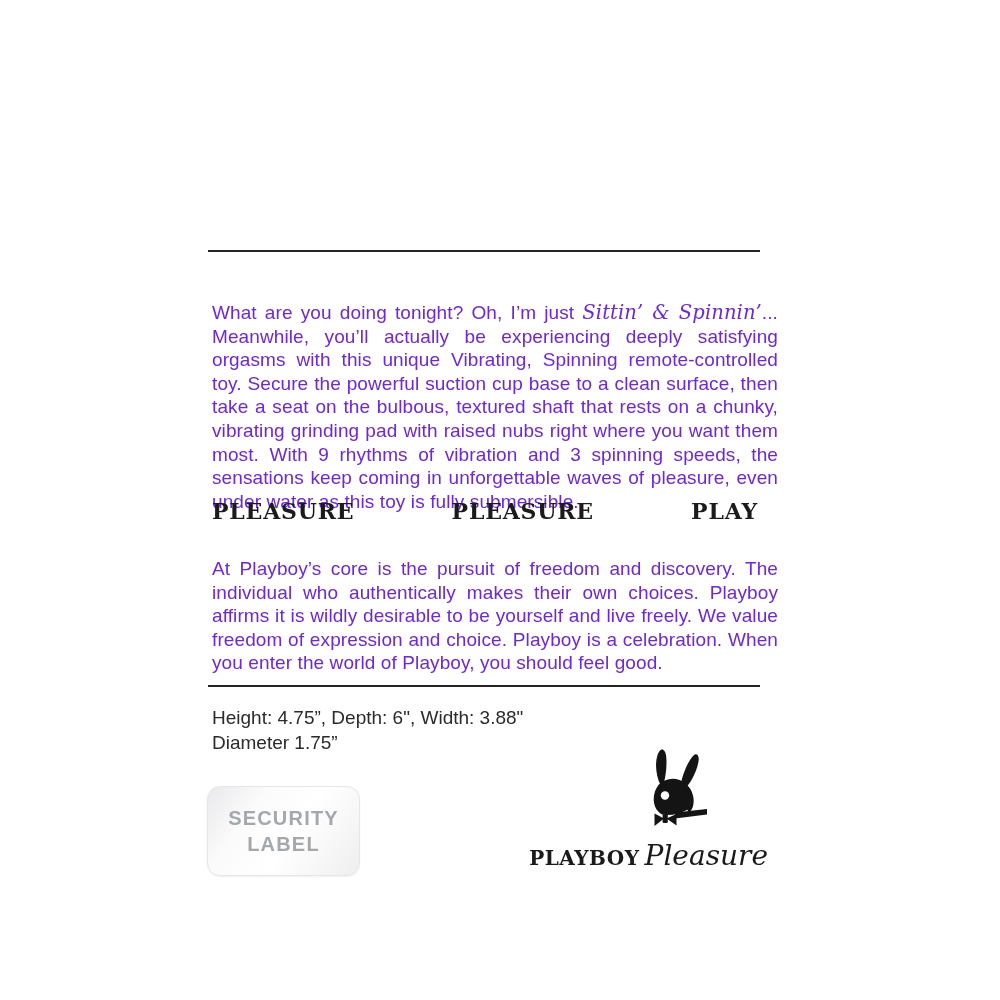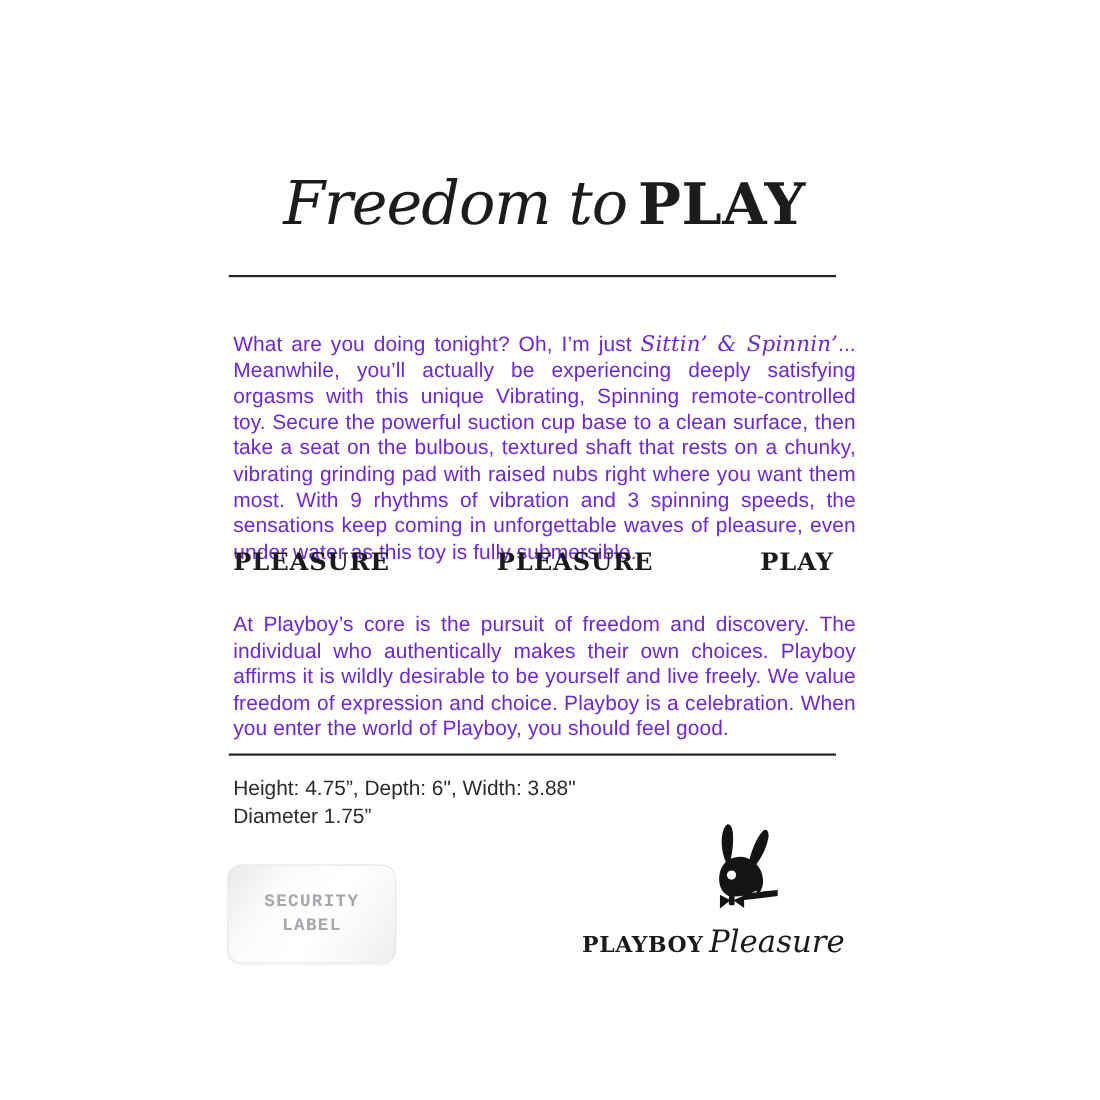--- a/index.html
+++ b/index.html
@@ -53,45 +53,42 @@
   .security-label{
     position:absolute;left:207px;top:786px;width:153px;height:90px;
     border-radius:13px;
     background:linear-gradient(125deg,#e9e9eb 0%,#fbfbfc 28%,#ffffff 55%,#f7f7f8 78%,#eeeeef 100%);
     border:1px solid #e6e6e8;
     box-shadow:0 1px 2px rgba(0,0,0,0.06);
     display:flex;flex-direction:column;align-items:center;justify-content:center;
     box-sizing:border-box;
   }
   .security-label-text{
-    font-weight:bold;font-size:16px;line-height:1.3;
-    letter-spacing:1.2px;color:#a5a8ab;text-align:center;font-family:Liberation Mono, monospace;
+    font-weight:bold;font-size:20px;line-height:1.3;
+    letter-spacing:1.2px;color:#a5a8ab;text-align:center;
   }
   .bunny{position:absolute;left:641px;top:748px;}
   .wordmark{
     position:absolute;left:420px;top:842px;width:348px;
     text-align:right;white-space:nowrap;color:#1a1a1a;
   }
   .wordmark-bold{
     font-family:"DejaVu Serif", serif;font-weight:bold;
     font-size:20px;line-height:1;letter-spacing:0.5px;
   }
   .wordmark-italic{
     font-family:"DejaVu Serif", serif;font-style:italic;
     font-size:28px;line-height:1;margin-left:0.18em;
   }
 </style>
 </head>
 <body>
 
 <div class="panel">
 
-  <div class="title-row">
-    <span class="title-italic">Freedom to</span><span class="title-bold">PLAY</span>
-  </div>
 
   <div class="rule rule-top"></div>
 
   <p class="body-text para-1"><span>What are you doing tonight? Oh, I’m just </span><span class="italic-phrase">Sittin’ &amp; Spinnin’</span><span>... Meanwhile, you’ll actually be experiencing deeply satisfying orgasms with this unique Vibrating, Spinning remote-controlled toy. Secure the powerful suction cup base to a clean surface, then take a seat on the bulbous, textured shaft that rests on a chunky, vibrating grinding pad with raised nubs right where you want them most. With 9 rhythms of vibration and 3 spinning speeds, the sensations keep coming in unforgettable waves of pleasure, even under water as this toy is fully submersible.</span></p>
 
   <div class="values-row">
     <span>PLEASURE</span>
     <span>PLEASURE</span>
     <span>PLAY</span>
   </div>

